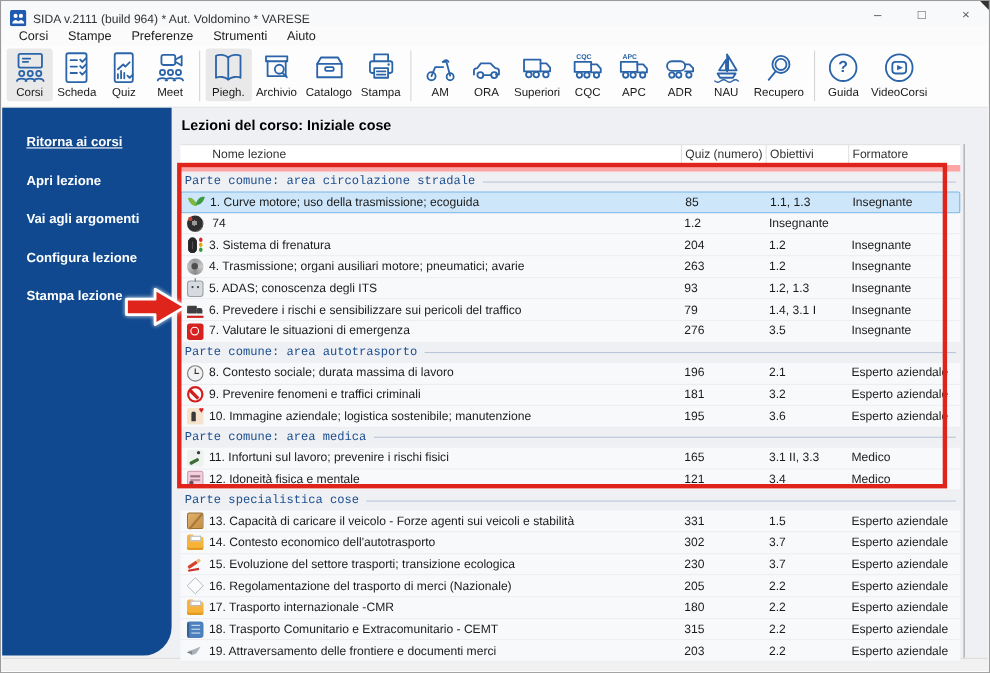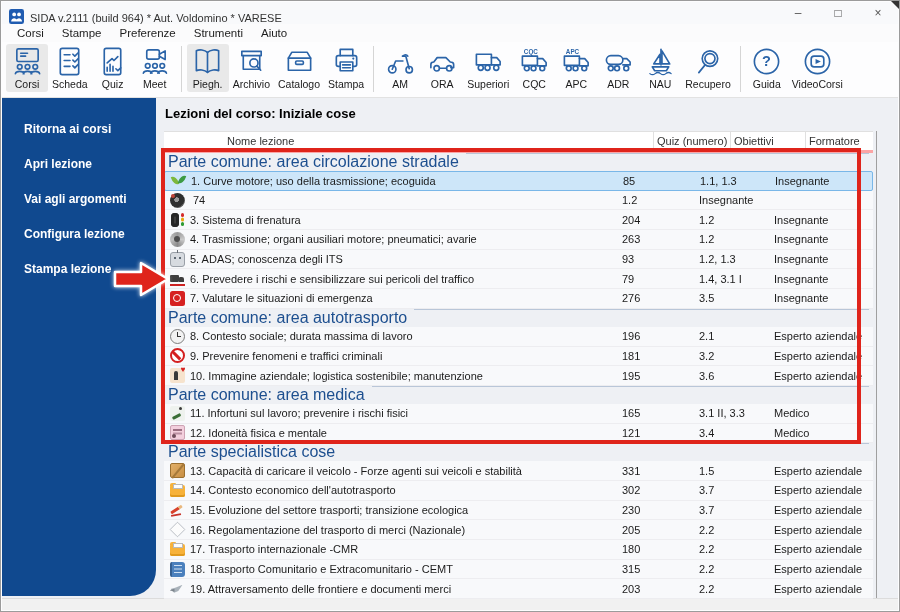--- a/index.html
+++ b/index.html
@@ -38,36 +38,36 @@
   
   .body-bg{position:absolute;left:1px;top:97px;right:1px;bottom:12px;background:#eef0f4;}
   .footer{position:absolute;left:1px;right:1px;bottom:1px;height:11px;background:#f1f1f1;
           border-top:1px solid #dcdcdc;}
 
   
   .sidebar{position:absolute;left:1px;top:97px;width:154px;height:498px;background:#10498f;
            border-radius:0 0 26px 0;padding-top:24px;box-sizing:border-box;z-index:2;}
   .side-link{display:block;color:#fff;font-weight:bold;font-size:12px;
              padding-left:22px;margin-bottom:21px;text-decoration:none;cursor:pointer;}
-  .side-link.underline{}
+  .side-link.underline{text-decoration:underline;}
 
   
   .content{position:absolute;left:155px;top:97px;right:1px;bottom:12px;}
   .content-title{position:absolute;left:9px;top:8px;font-size:13px;font-weight:bold;color:#000000;}
   .vline{position:absolute;left:720px;top:33px;width:1px;height:467px;background:#9f9f9f;}
 
   .table{position:absolute;left:8px;top:33px;width:709px;}
   .thead{display:grid;grid-template-columns:26px 429px 77px 75px 1fr;height:18px;background:#fff;
-         border-top:1px solid #e0e0e0;border-bottom:3px solid #fca5a5;align-items:stretch;
-         font-size:11px;color:#333;padding-left:34px;}
+         border-top:1px solid #e0e0e0;border-bottom:6px solid #fca5a5;align-items:stretch;
+         font-size:11px;color:#333;}
   .thc{display:flex;align-items:center;padding-left:3px;}
   .thc.sep{border-left:1px solid #e0e0e0;}
 
-  .sec{height:18px;display:flex;align-items:flex-start;font-size:16px;color:#1d4f8f;
-       padding-left:4px;}
+  .sec{height:18px;display:flex;align-items:center;font-size:11px;color:#1d4f8f;
+       padding-left:4px;font-family:Liberation Mono, monospace;}
   .sec .line{flex:1;height:1px;background:#b9c6d8;margin:0 4px 0 7px;}
 
   .row{display:grid;grid-template-columns:26px 429px 77px 75px 1fr;height:19.7px;
        align-items:center;font-size:11px;color:#1b1b1b;background:#f8f9fb;
        border-bottom:1px solid #ededf0;box-sizing:border-box;cursor:default;}
   .row.selected{background:#cde6f9;border:1px solid #79b7e8;border-radius:2px;}
   .cell-icon{display:flex;justify-content:center;align-items:center;height:100%;}
   .cell-name,.cell-quiz,.cell-ob,.cell-form{white-space:nowrap;overflow:hidden;}
   .cell-quiz,.cell-ob,.cell-form{padding-left:3px;}
 

